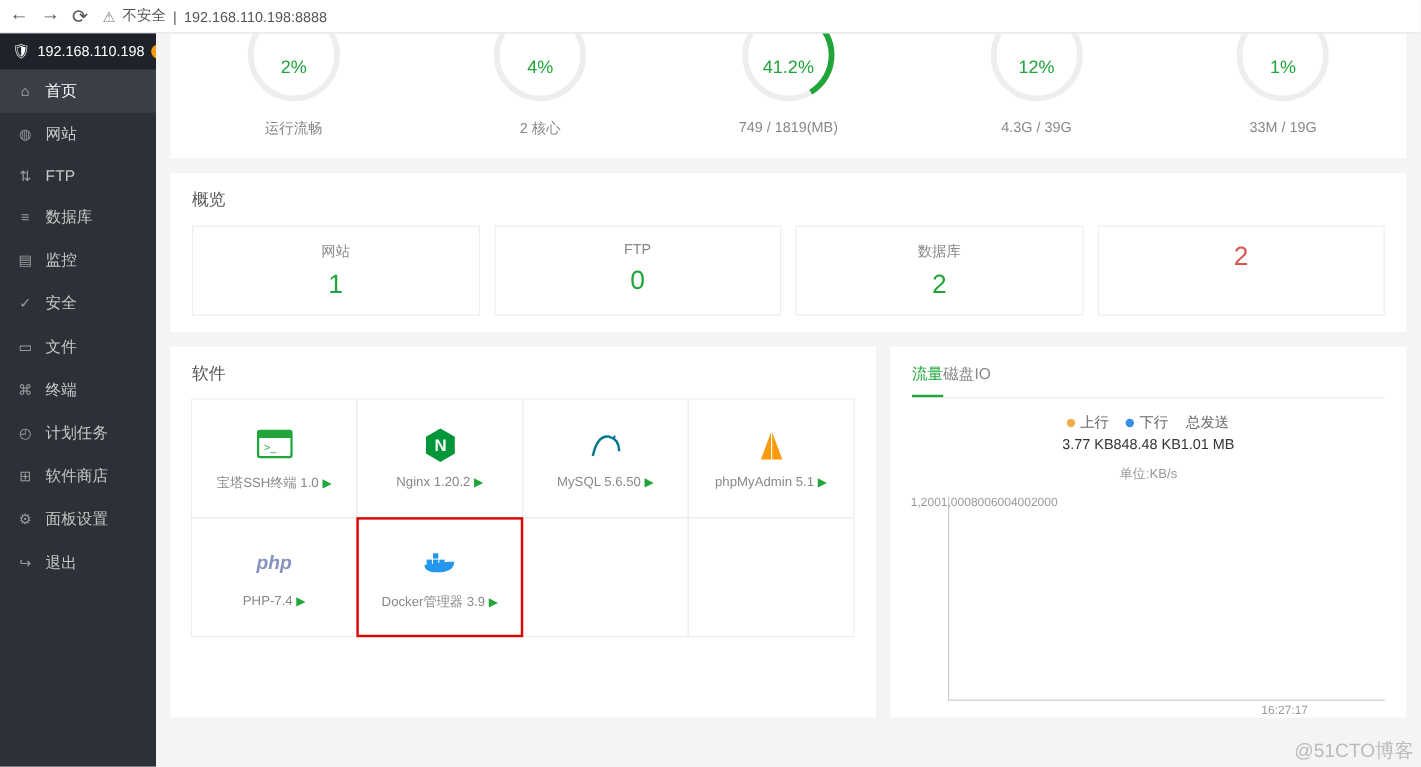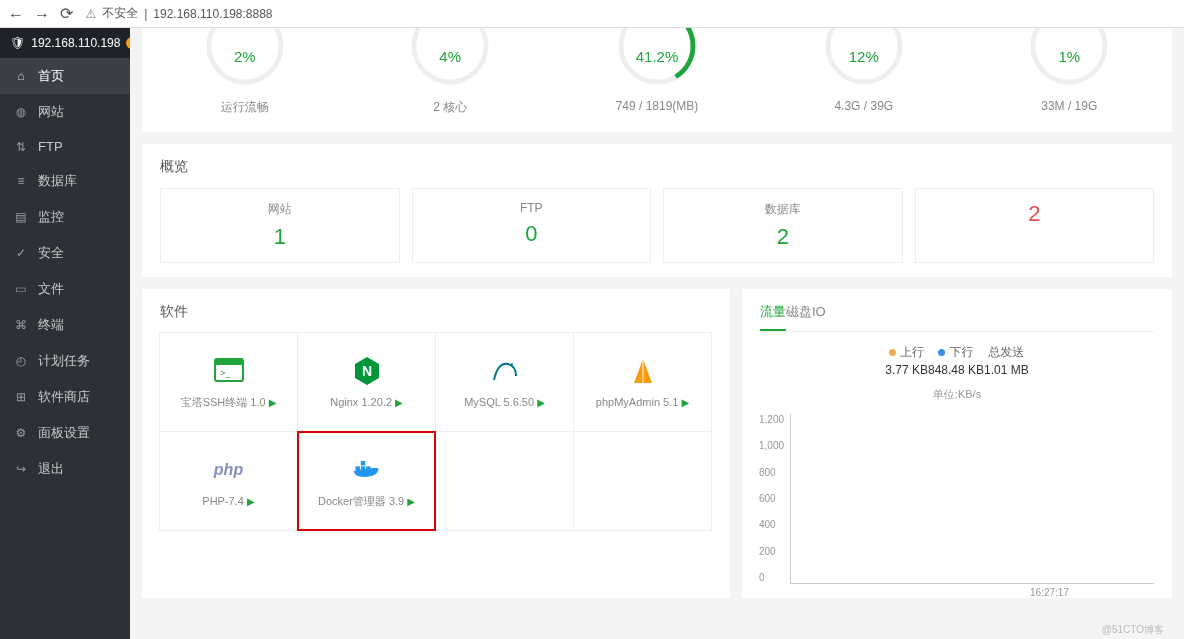--- a/index.html
+++ b/index.html
@@ -43,23 +43,23 @@
 .tab { padding: 0 0 8px 0; cursor: pointer; color: #888; }
 .tab.active { color: #20a53a; border-bottom: 2px solid #20a53a; }
 .net-stats { display: flex; justify-content: center; margin-bottom: 10px; }
 .stat { text-align: center; font-size: 12px; }
 .dot { display: inline-block; width: 7px; height: 7px; border-radius: 50%; margin-right: 4px; }
 .dot.up { background: #f0ad4e; }
 .dot.dn { background: #3a8ee6; }
 .stat-val { color: #333; margin-top: 2px; }
 .unit { font-size: 11px; color: #999; margin-bottom: 12px; text-align: center; }
 .chart-area { height: 170px; position: relative; border-left: 1px solid #ccc; border-bottom: 1px solid #ccc; margin-left: 30px; }
-.ylabels { position: absolute; left: -32px; top: 0; height: 100%; display: flex; flex-direction: column; justify-content: space-between; font-size: 10px; color: #999; text-align: left; width: 28px; }
-.xlabel { position: absolute; bottom: -15px; right: 85px; font-size: 10px; color: #999; }
-.watermark { position: fixed; bottom: 2px; right: 20px; font-size: 10px; color: #bbb; }
+.ylabels { position: absolute; left: -32px; top: 0; height: 100%; display: flex; flex-direction: row; justify-content: space-between; font-size: 10px; color: #999; text-align: center; width: 28px; }
+.xlabel { position: absolute; bottom: -15px; right: 64px; font-size: 10px; color: #999; }
+.watermark { position: fixed; bottom: 2px; right: 6px; font-size: 16px; color: #bbb; }
 </style>
 </head>
 <body>
 
 <div class="browser-bar">
   <div class="nav-arrows">
     <span>←</span>
     <span>→</span>
     <span>⟳</span>
   </div>

